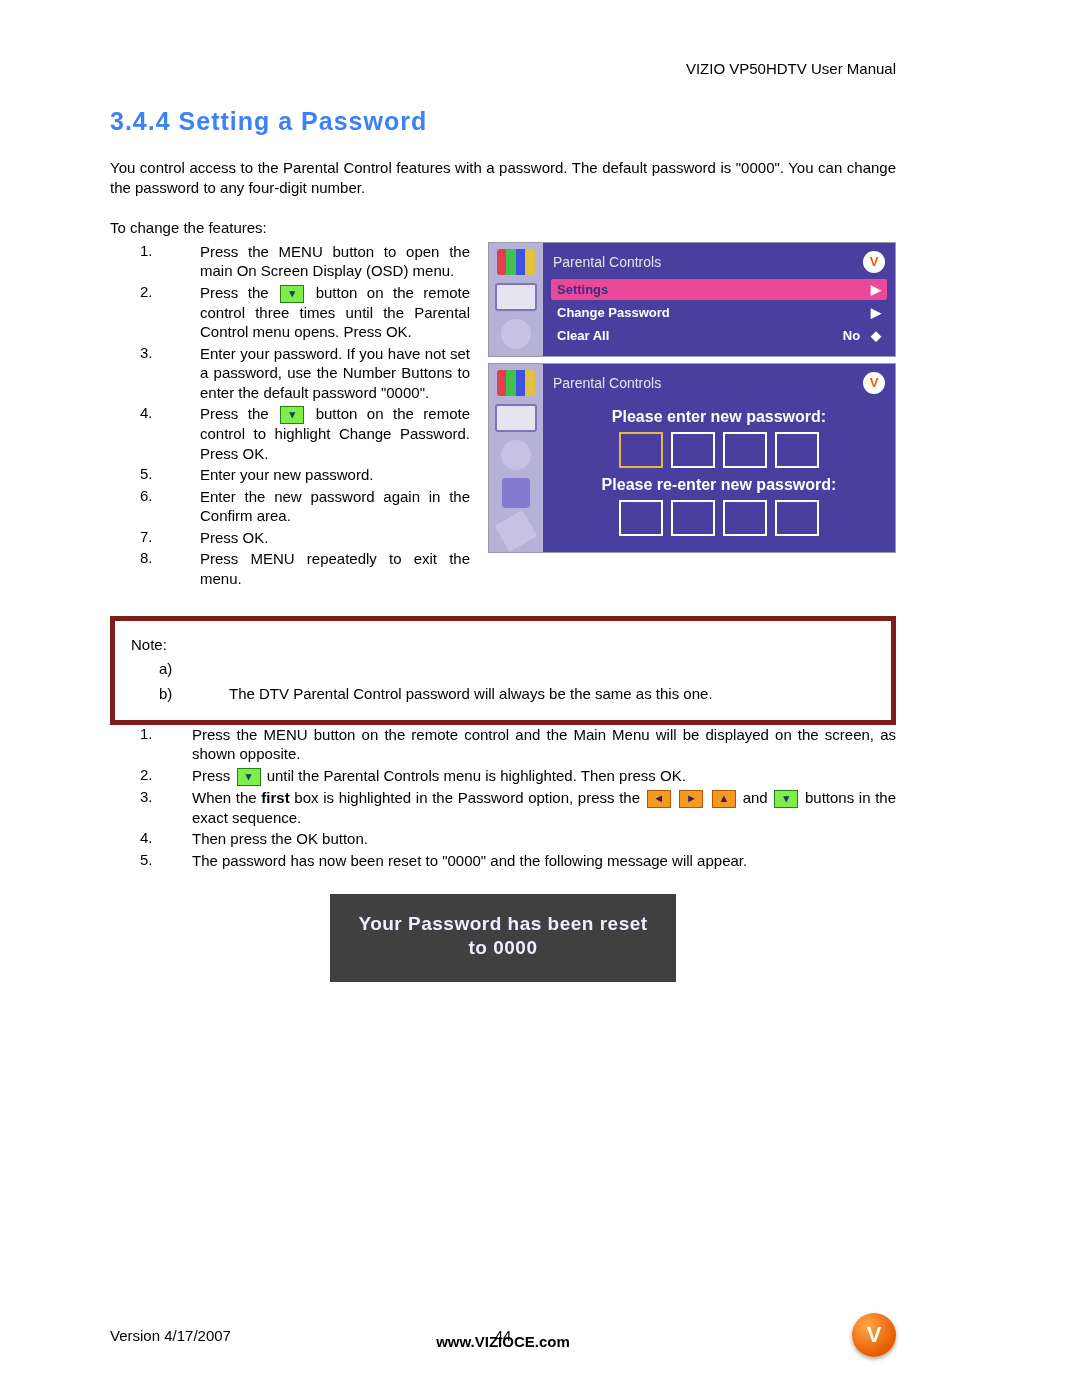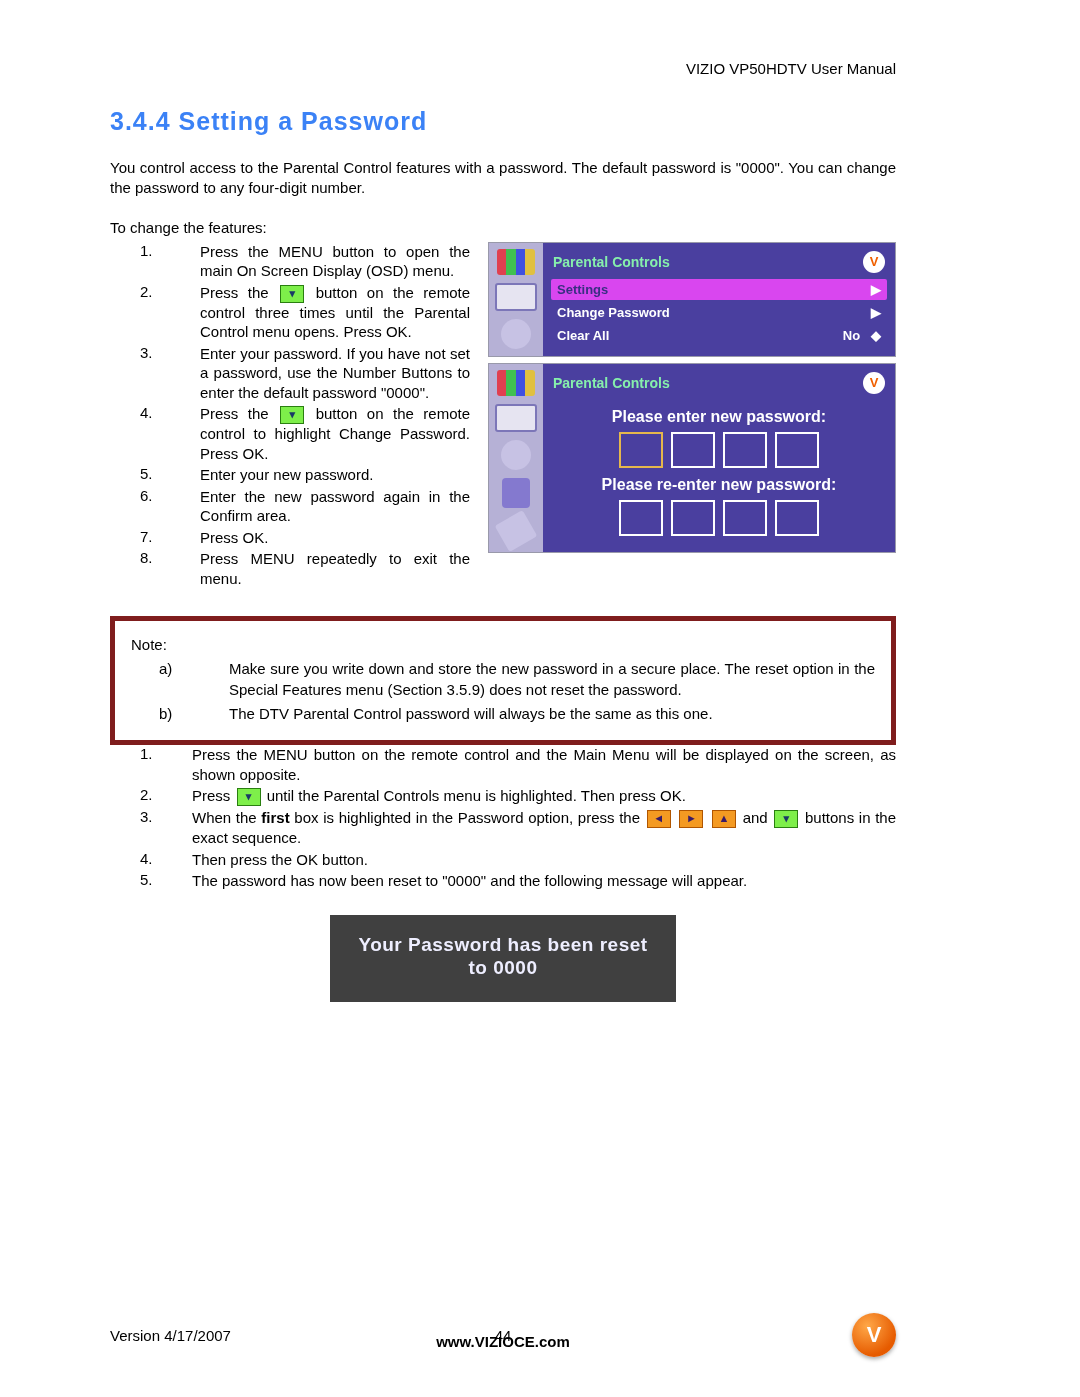--- a/index.html
+++ b/index.html
@@ -75,24 +75,24 @@
     font-size: 18px;
     color: #4a3f9f;
   }
   .ic-tv { background: linear-gradient(90deg,#e04050 0 25%,#40c050 0 50%,#4050e0 0 75%,#e0c040 0); height:26px;}
   .ic-monitor { background:#e6e4f1; border:2px solid #7c76b8; height:24px; }
   .ic-speaker { background:#c7c2e4; border-radius:50%; width:30px;height:30px;}
   .ic-lock { background:#8479cf; width:28px;height:30px; border-radius:4px;}
   .ic-tool { background:#c7c2e4; width:32px;height:30px; transform: rotate(-30deg);}
   .osd-main { flex:1; padding: 6px 8px 8px 8px; color:#fff; }
   .osd-title-row { display:flex; align-items:center; justify-content: space-between; border-bottom:0; padding:2px 2px 6px 2px;}
-  .osd-title { color:#86efac; font-weight:bold; font-size:14px; }
+  .osd-title { color:#e5e5e5; font-weight:normal; font-size:14px; }
   .v-badge { width:22px;height:22px;border-radius:50%;background:#fff;color:#f06000;display:flex;align-items:center;justify-content:center;font-weight:bold;font-size:13px;}
   .osd-row { display:flex;align-items:center;justify-content:space-between;font-size:13px;font-weight:bold;padding:3px 6px; border-radius:2px; margin-bottom:2px;}
-  .osd-row.highlight { background:#d946ef; color:#3a2f82;}
+  .osd-row.highlight { background:#ec4899; color:#3a2f82;}
   .osd-row .arrow { color:#fff; }
   .osd-prompt { text-align:center;font-size:16px;font-weight:bold;margin:8px 0 6px 0;}
   .pw-row { display:flex; gap:8px; justify-content:center; margin-bottom:6px;}
   .pw-box { width:40px;height:32px;border:2px solid #fff; }
   .pw-box.first { border-color:#e6b74d;}
   .note-box {
     border: 5px solid #7f1d1d;
     padding: 14px 16px 16px 16px;
     margin-top: 26px;
     line-height: 1.35;
@@ -251,21 +251,20 @@
           </div>
         </div>
       </div>
     </div>
   </div>
 
   <div class="note-box">
     <div>Note:</div>
     <div class="row">
         <div class="lab">a)</div>
-        <div>Make sure you write down and store the new password in a secure place.  The reset option in the Special Features menu (Section 3.5.9) does not reset the password.</div>
       </div>
     <div class="row">
         <div class="lab">b)</div>
         <div>The DTV Parental Control password will always be the same as this one.</div>
       </div>
   </div>
 
 
   <div class="steps reset-steps">
     <div class="step-row">

